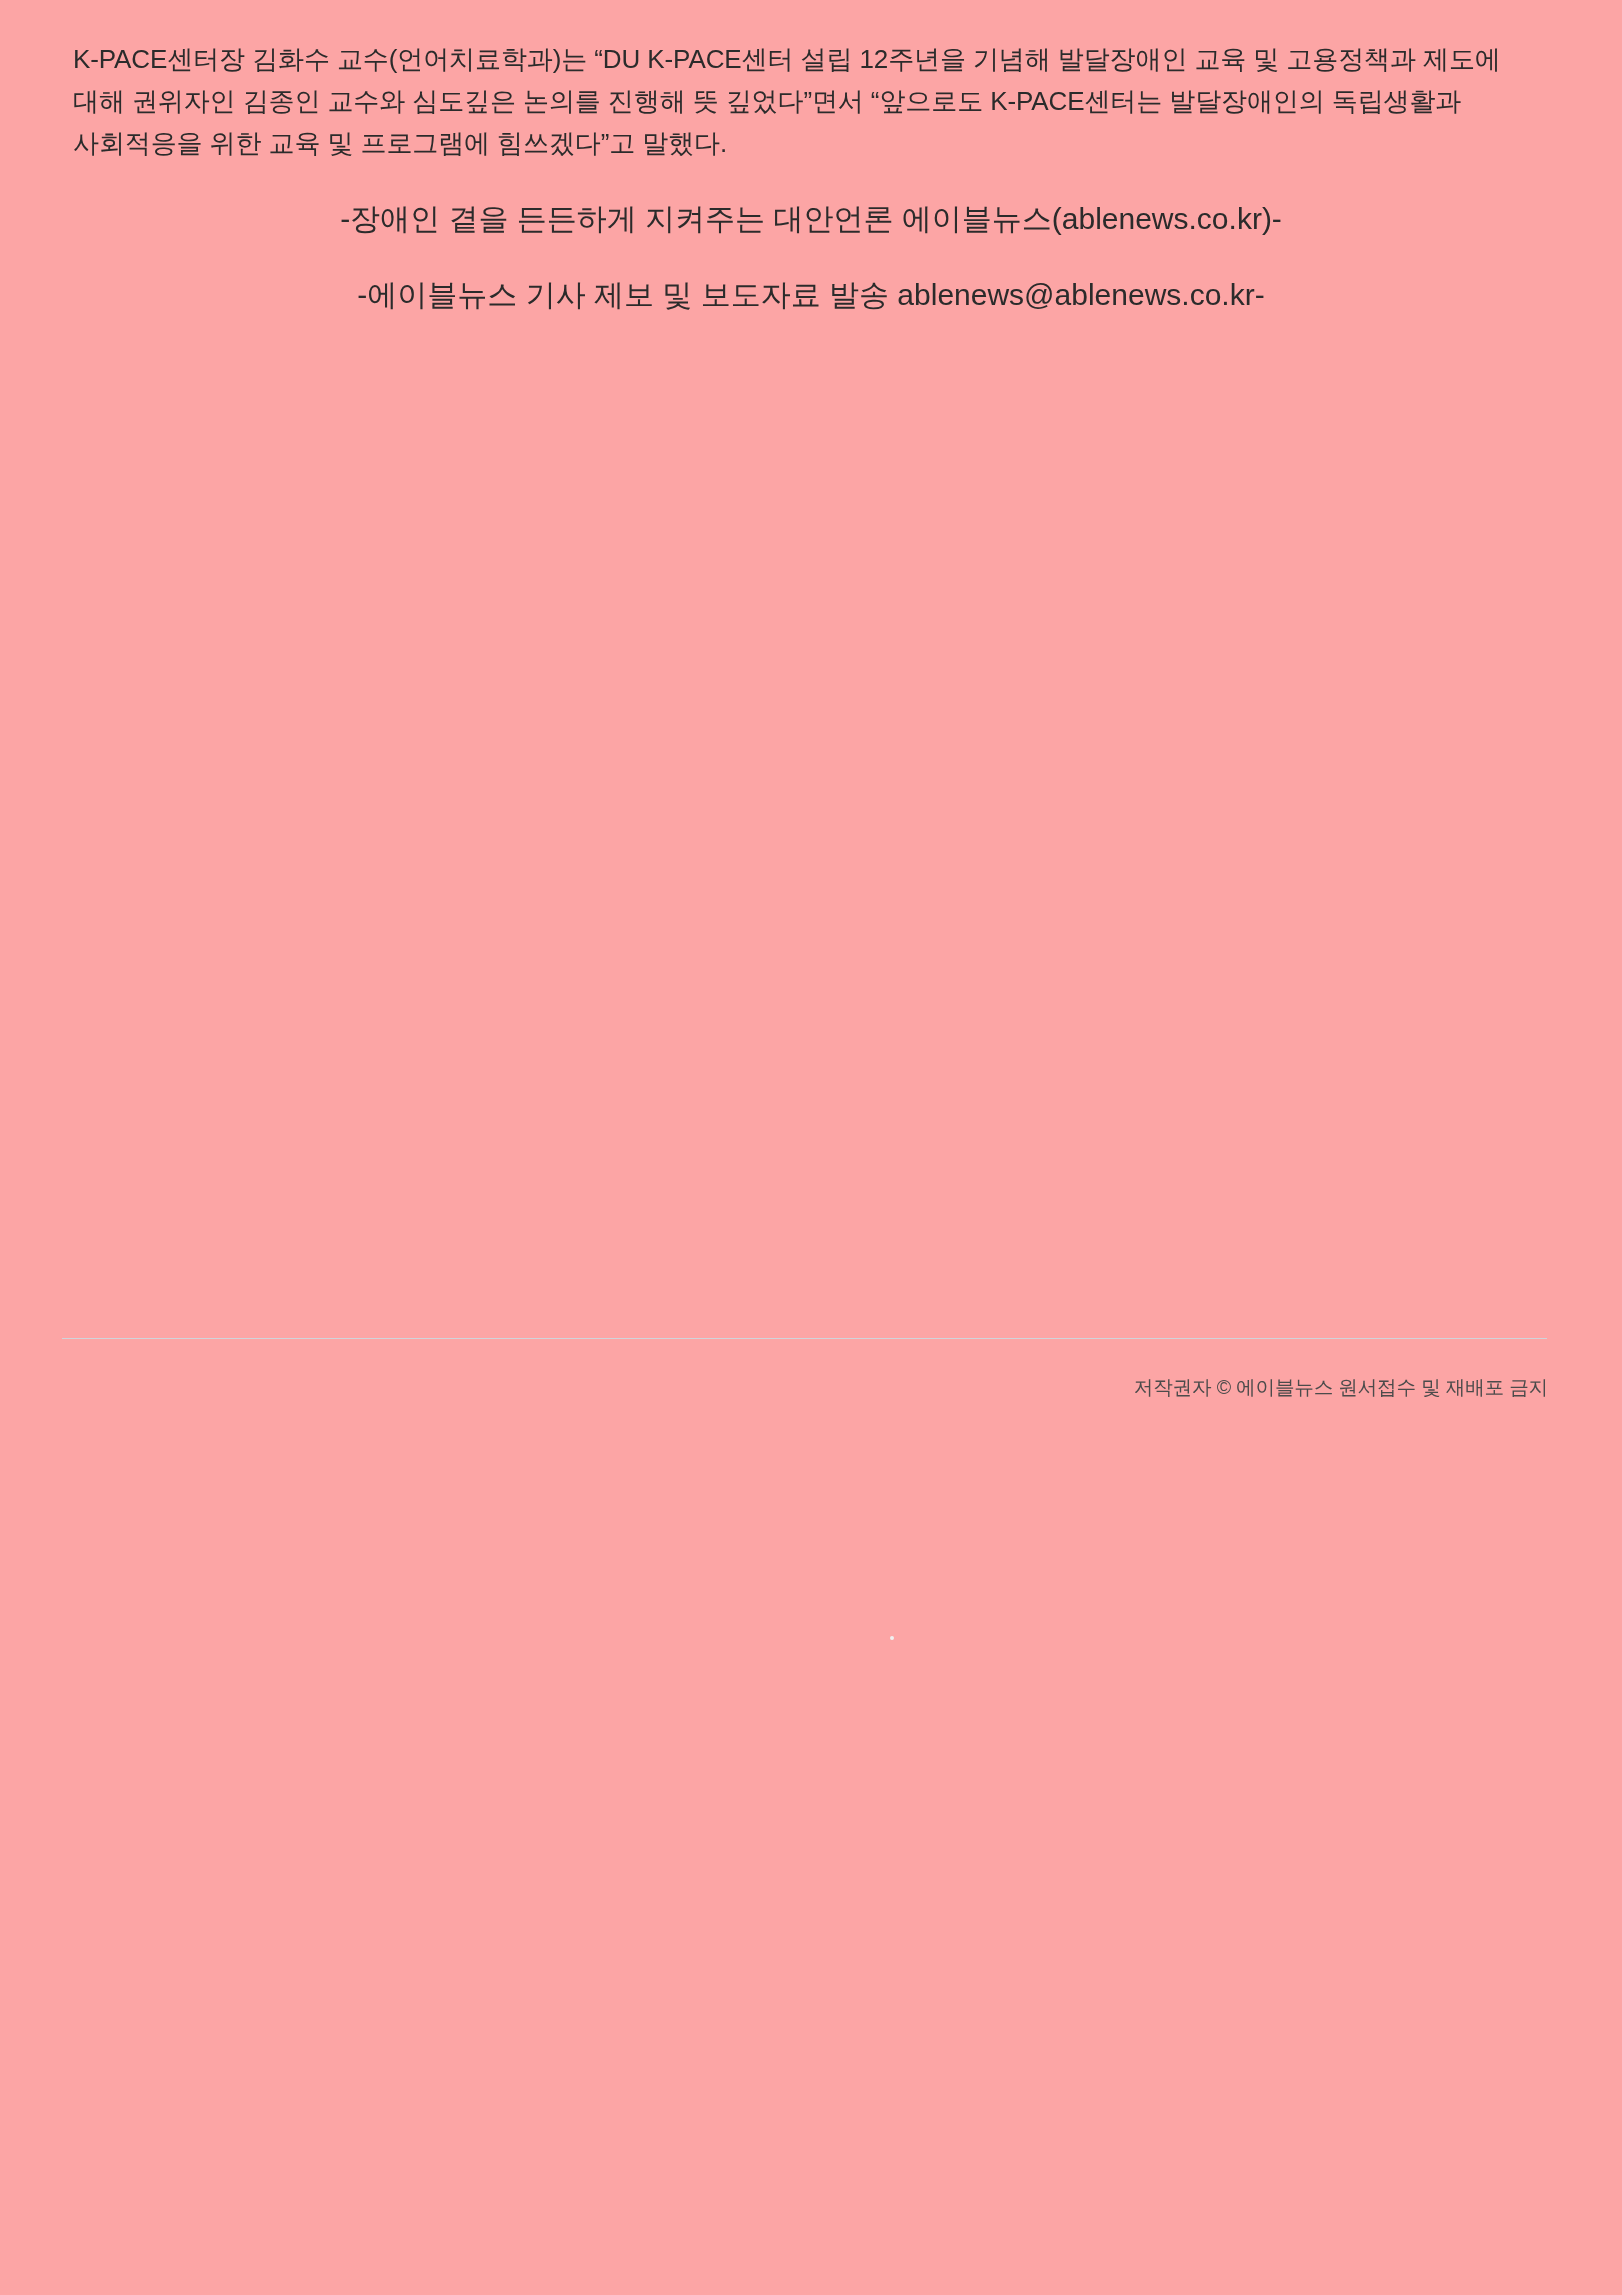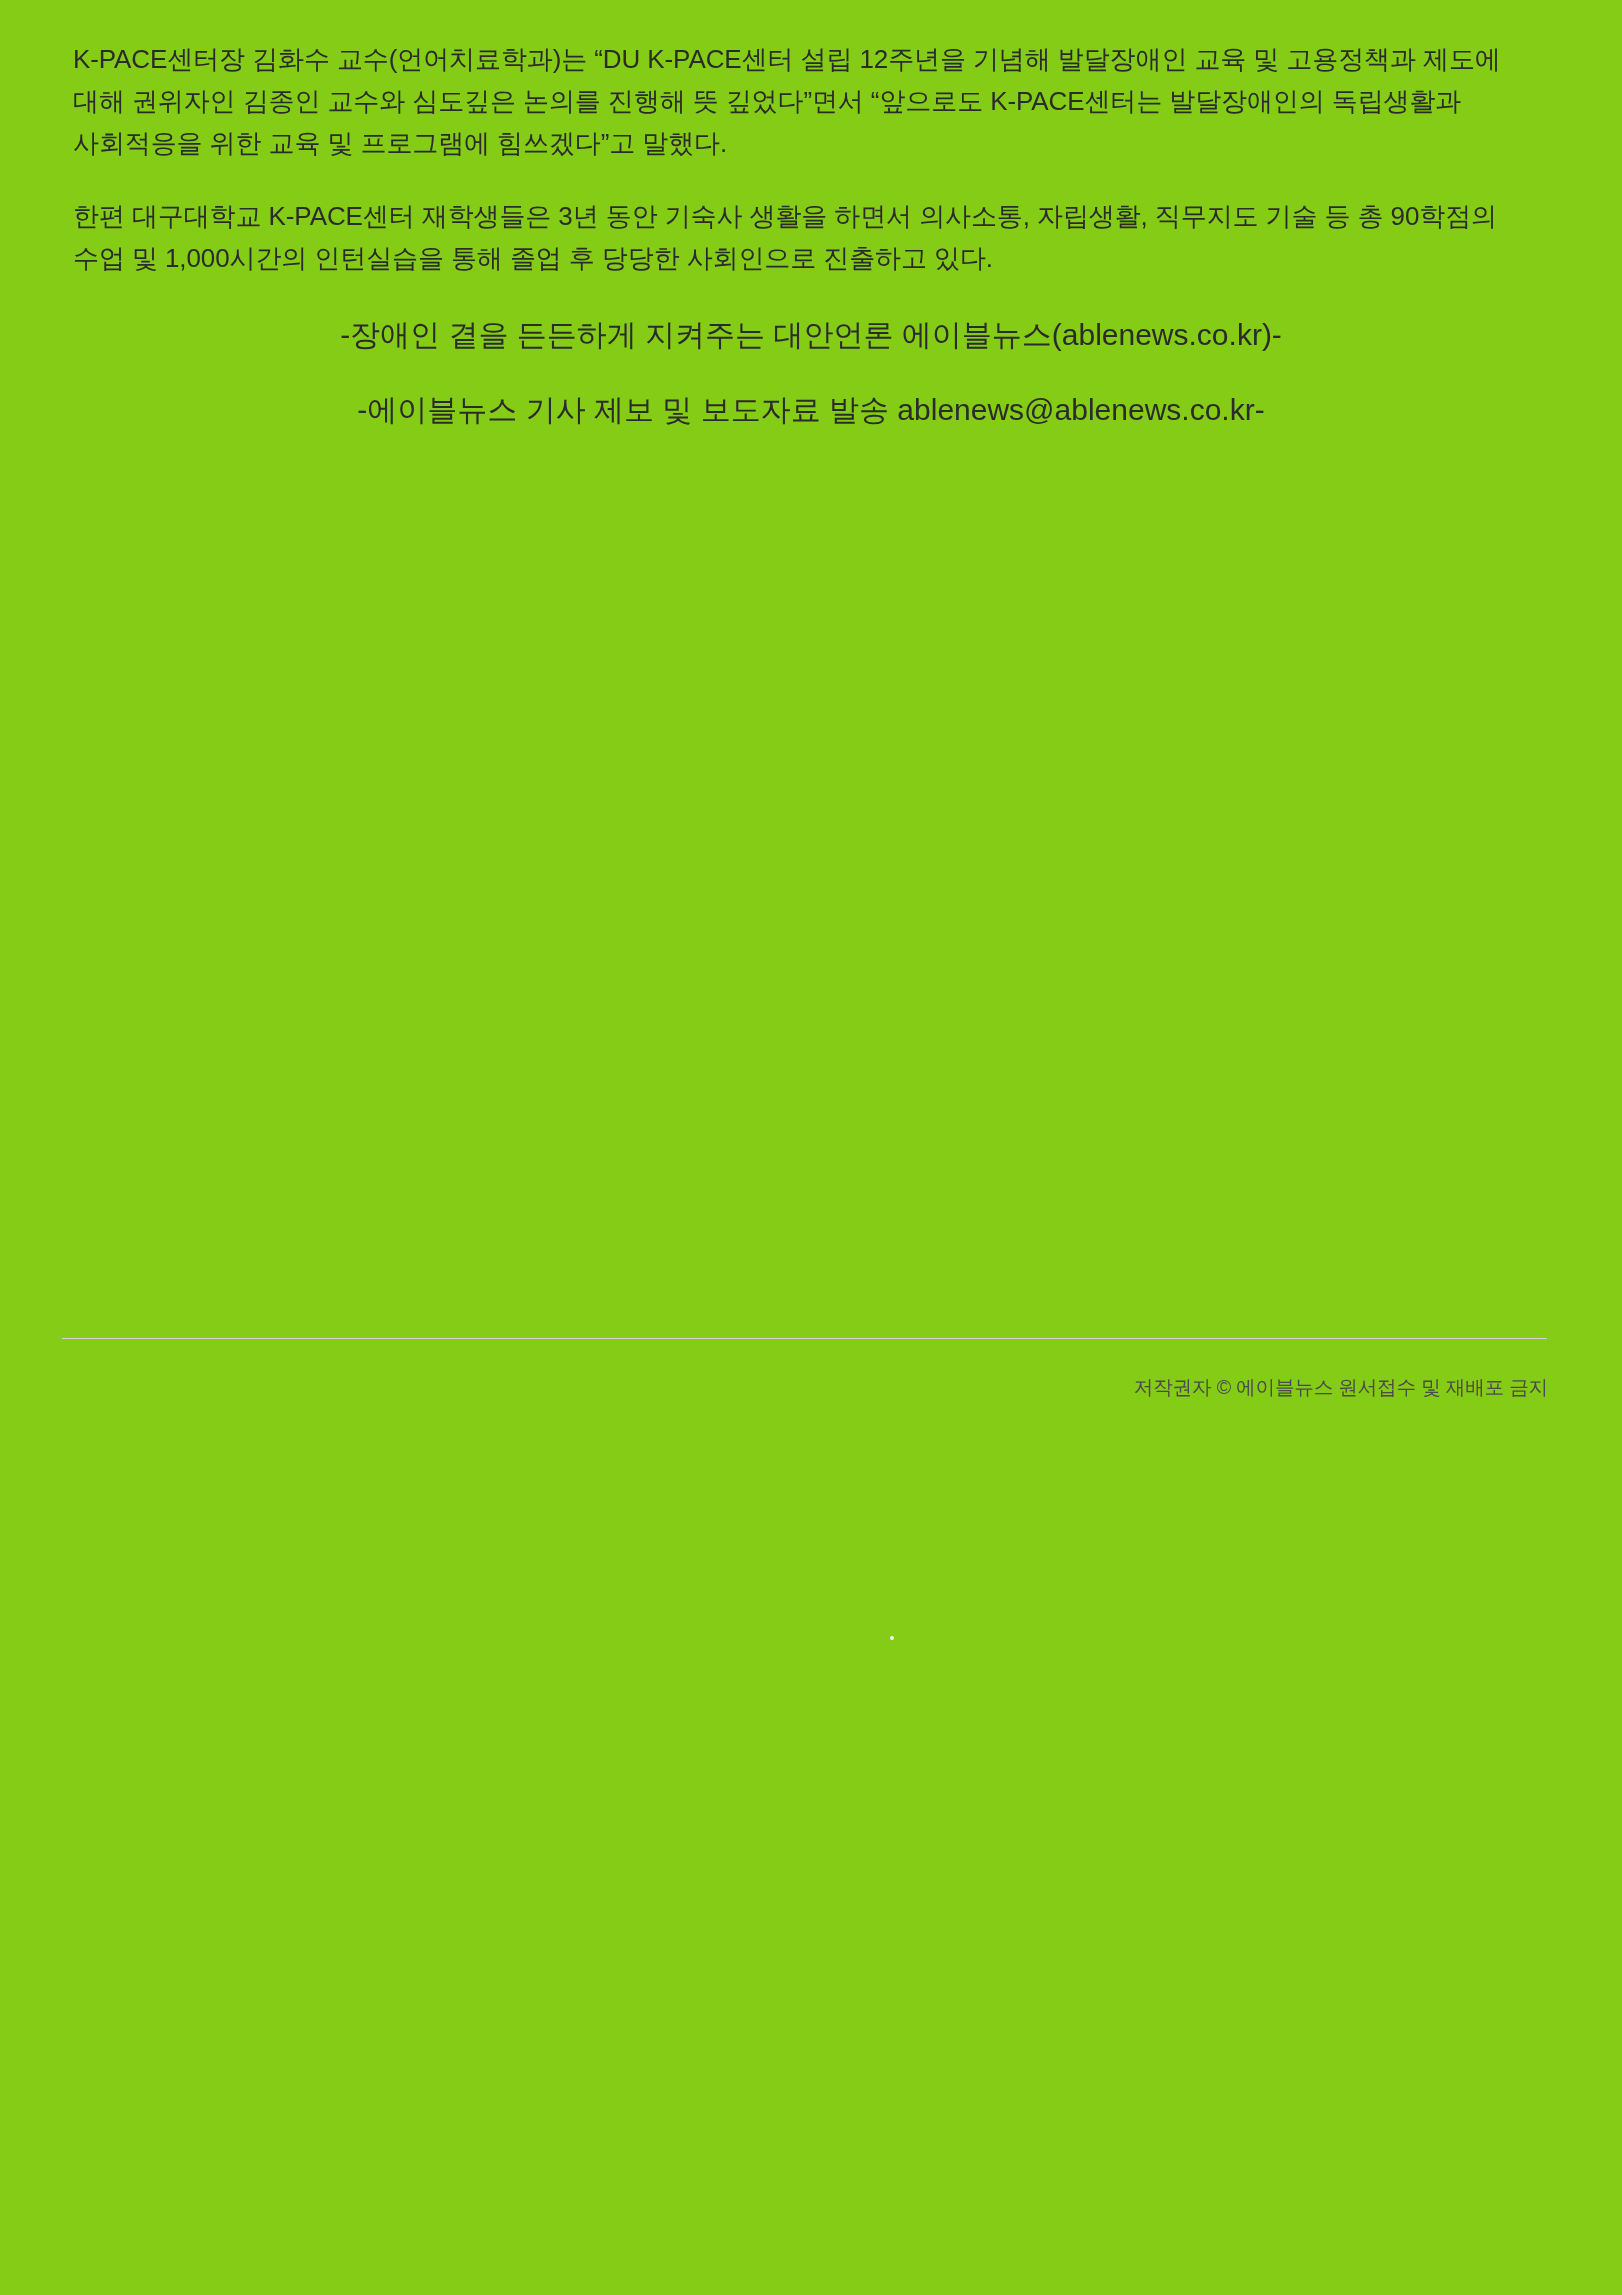--- a/index.html
+++ b/index.html
@@ -13,21 +13,21 @@
     font-family: "Liberation Sans", sans-serif;
     color: #2a2a2a;
     position: relative;
     overflow: hidden;
   }
   .page {
     position: absolute;
     left: 0; top: 0;
     width: 1623px;
     height: 2295px;
-    background: #84cc16;
+    background: #fca5a5;
   }
   .article {
     position: absolute;
     left: 73px;
     top: 38px;
     width: 1476px;
   }
   .para {
     font-size: 26px;
     line-height: 1.62;
@@ -108,21 +108,20 @@
     border-radius: 50%;
   }
 </style>
 </head>
 <body>
 
 <div class="page">
 
   <div class="article">
     <p class="para">K-PACE센터장 김화수 교수(언어치료학과)는 “DU K-PACE센터 설립 12주년을 기념해 발달장애인 교육 및 고용정책과 제도에 대해 권위자인 김종인 교수와 심도깊은 논의를 진행해 뜻 깊었다”면서 “앞으로도 K-PACE센터는 발달장애인의 독립생활과 사회적응을 위한 교육 및 프로그램에 힘쓰겠다”고 말했다.</p>
-    <p class="para">한편 대구대학교 K-PACE센터 재학생들은 3년 동안 기숙사 생활을 하면서 의사소통, 자립생활, 직무지도 기술 등 총 90학점의 수업 및 1,000시간의 인턴실습을 통해 졸업 후 당당한 사회인으로 진출하고 있다.</p>
 
     <div class="signature-block">
       <p class="sig-line">-장애인 곁을 든든하게 지켜주는 대안언론 에이블뉴스(ablenews.co.kr)-</p>
       <p class="sig-line">-에이블뉴스 기사 제보 및 보도자료 발송 ablenews@ablenews.co.kr-</p>
     </div>
   </div>
 
 
   <div class="divider"></div>
 

